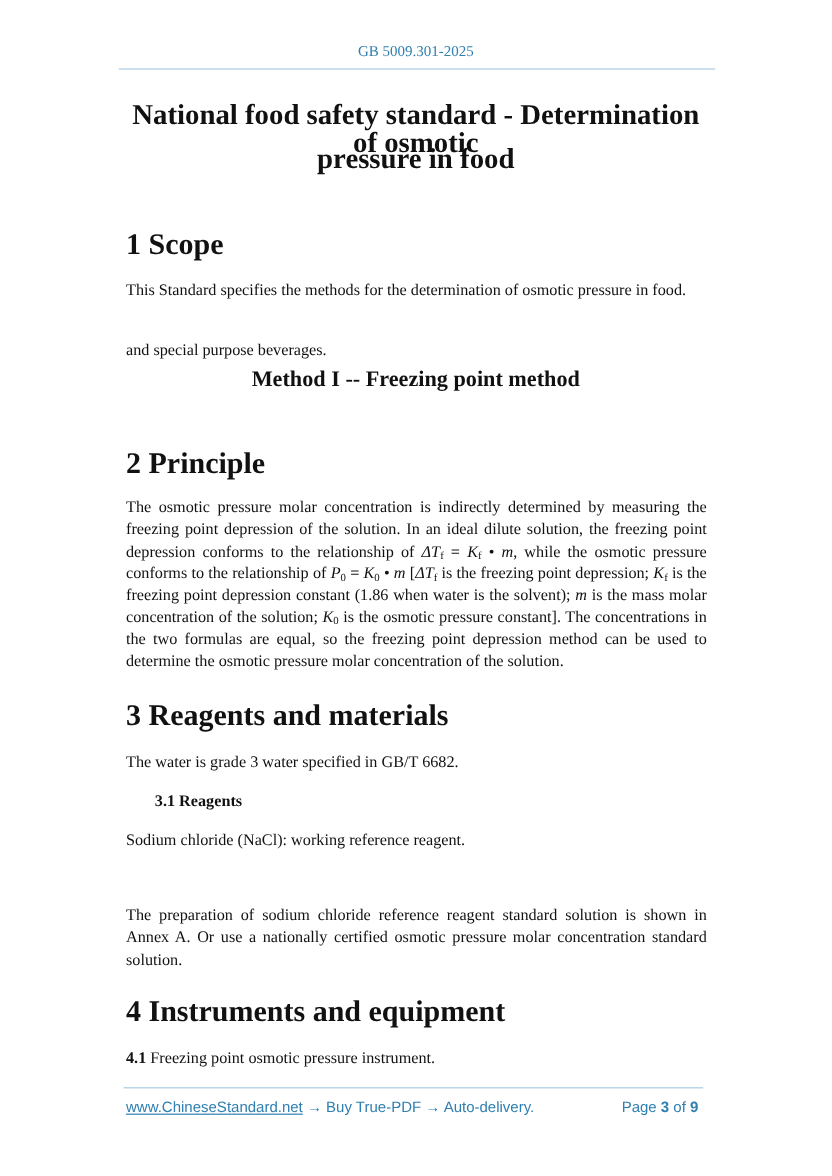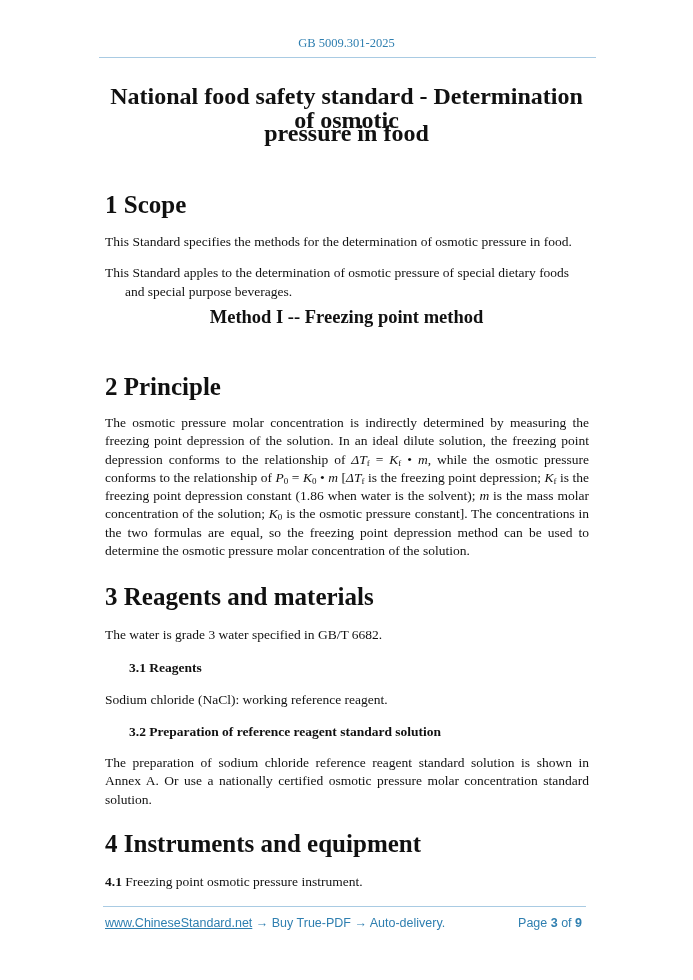--- a/index.html
+++ b/index.html
@@ -44,33 +44,31 @@
 <div class="page">
 
   <div class="header-code">GB 5009.301-2025</div>
   <div class="header-rule"></div>
 
   <div class="doc-title t1">National food safety standard - Determination of osmotic</div>
   <div class="doc-title t2">pressure in food</div>
 
   <div class="h1" style="top:192px;">1 Scope</div>
   <div class="p single" style="top:233px;">This Standard specifies the methods for the determination of osmotic pressure in food.</div>
-  <div class="p single" style="top:264px;">This Standard apples to the determination of osmotic pressure of special dietary foods</div>
-  <div class="p single" style="top:283px;margin-left:20px;">and special purpose beverages.</div>
+  <div class="p single" style="top:283px;">and special purpose beverages.</div>
 
   <div class="h-center" style="top:308px;">Method I -- Freezing point method</div>
 
   <div class="h1" style="top:374px;">2 Principle</div>
   <div class="p" style="top:414px;"><span>The osmotic pressure molar concentration is indirectly determined by measuring the freezing point depression of the solution. In an ideal dilute solution, the freezing point depression conforms to the relationship of </span><i>ΔT</i><sub>f</sub><span> = </span><i>K</i><sub>f</sub><span> • </span><i>m</i><span>, while the osmotic pressure conforms to the relationship of </span><i>P</i><sub>0</sub><span> = </span><i>K</i><sub>0</sub><span> • </span><i>m</i><span> [</span><i>ΔT</i><sub>f</sub><span> is the freezing point depression; </span><i>K</i><sub>f</sub><span> is the freezing point depression constant (1.86 when water is the solvent); </span><i>m</i><span> is the mass molar concentration of the solution; </span><i>K</i><sub>0</sub><span> is the osmotic pressure constant]. The concentrations in the two formulas are equal, so the freezing point depression method can be used to determine the osmotic pressure molar concentration of the solution.</span></div>
 
   <div class="h1" style="top:584px;">3 Reagents and materials</div>
   <div class="p single" style="top:626px;">The water is grade 3 water specified in GB/T 6682.</div>
   <div class="h2" style="top:661px;">3.1 Reagents</div>
   <div class="p single" style="top:691px;">Sodium chloride (NaCl): working reference reagent.</div>
-  <div class="h2" style="top:725px;">3.2 Preparation of reference reagent standard solution</div>
   <div class="p" style="top:754px;">The preparation of sodium chloride reference reagent standard solution is shown in Annex A. Or use a nationally certified osmotic pressure molar concentration standard solution.</div>
 
   <div class="h1" style="top:831px;">4 Instruments and equipment</div>
   <div class="p single" style="top:873px;"><b>4.1</b><span> Freezing point osmotic pressure instrument.</span></div>
 
   <div class="footer-rule"></div>
   <div class="footer">
     <div class="left"><a class="link">www.ChineseStandard.net</a><span> → </span><span>Buy True-PDF</span><span> → </span><span>Auto-delivery.</span></div>
     <div class="right"><span>Page </span><span class="num">3</span><span> of </span><span class="num">9</span></div>
   </div>

